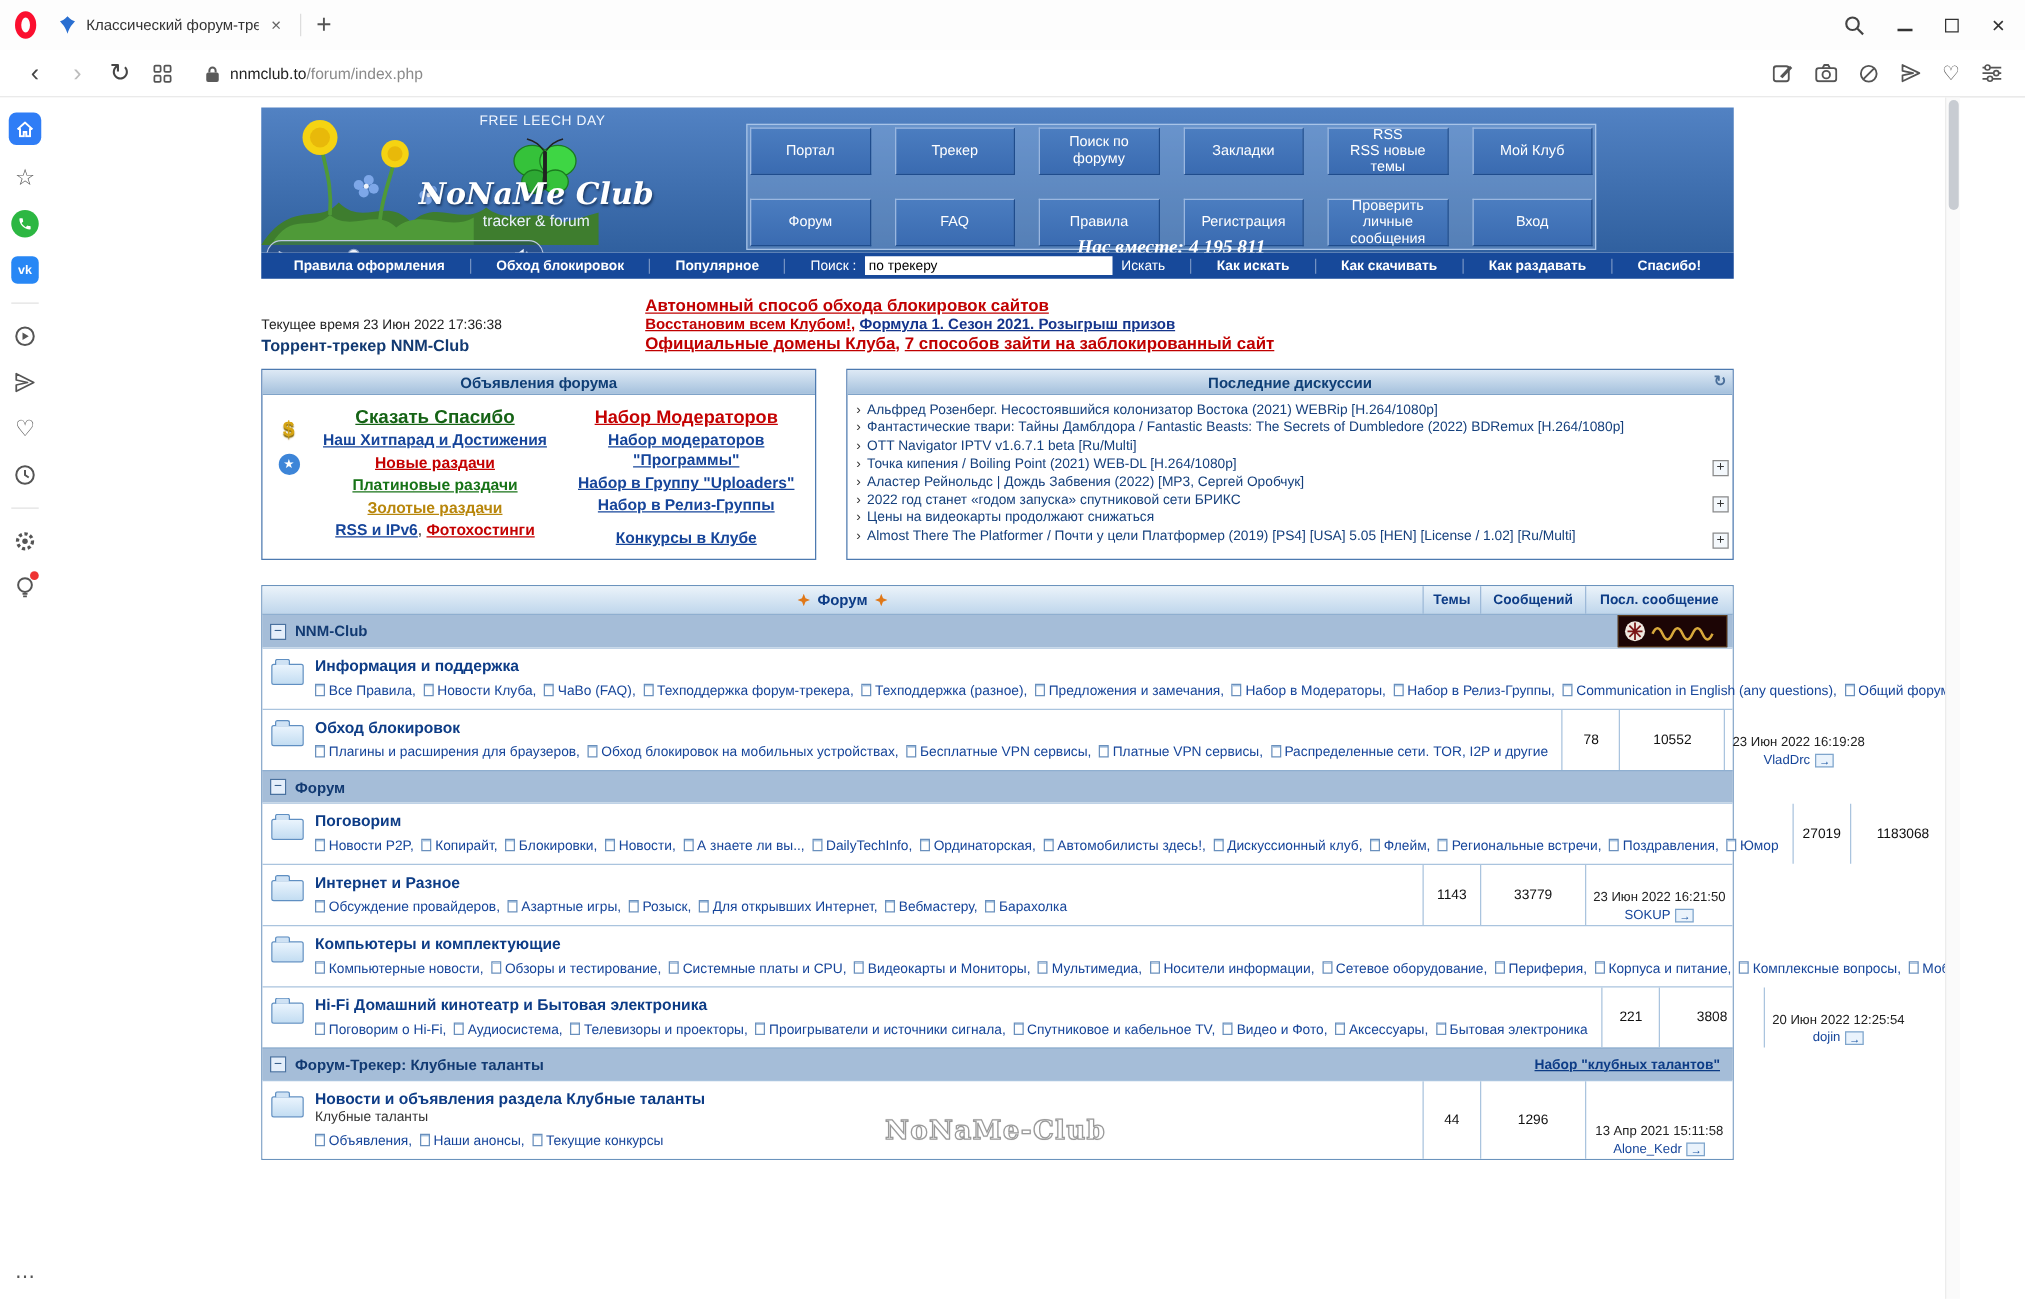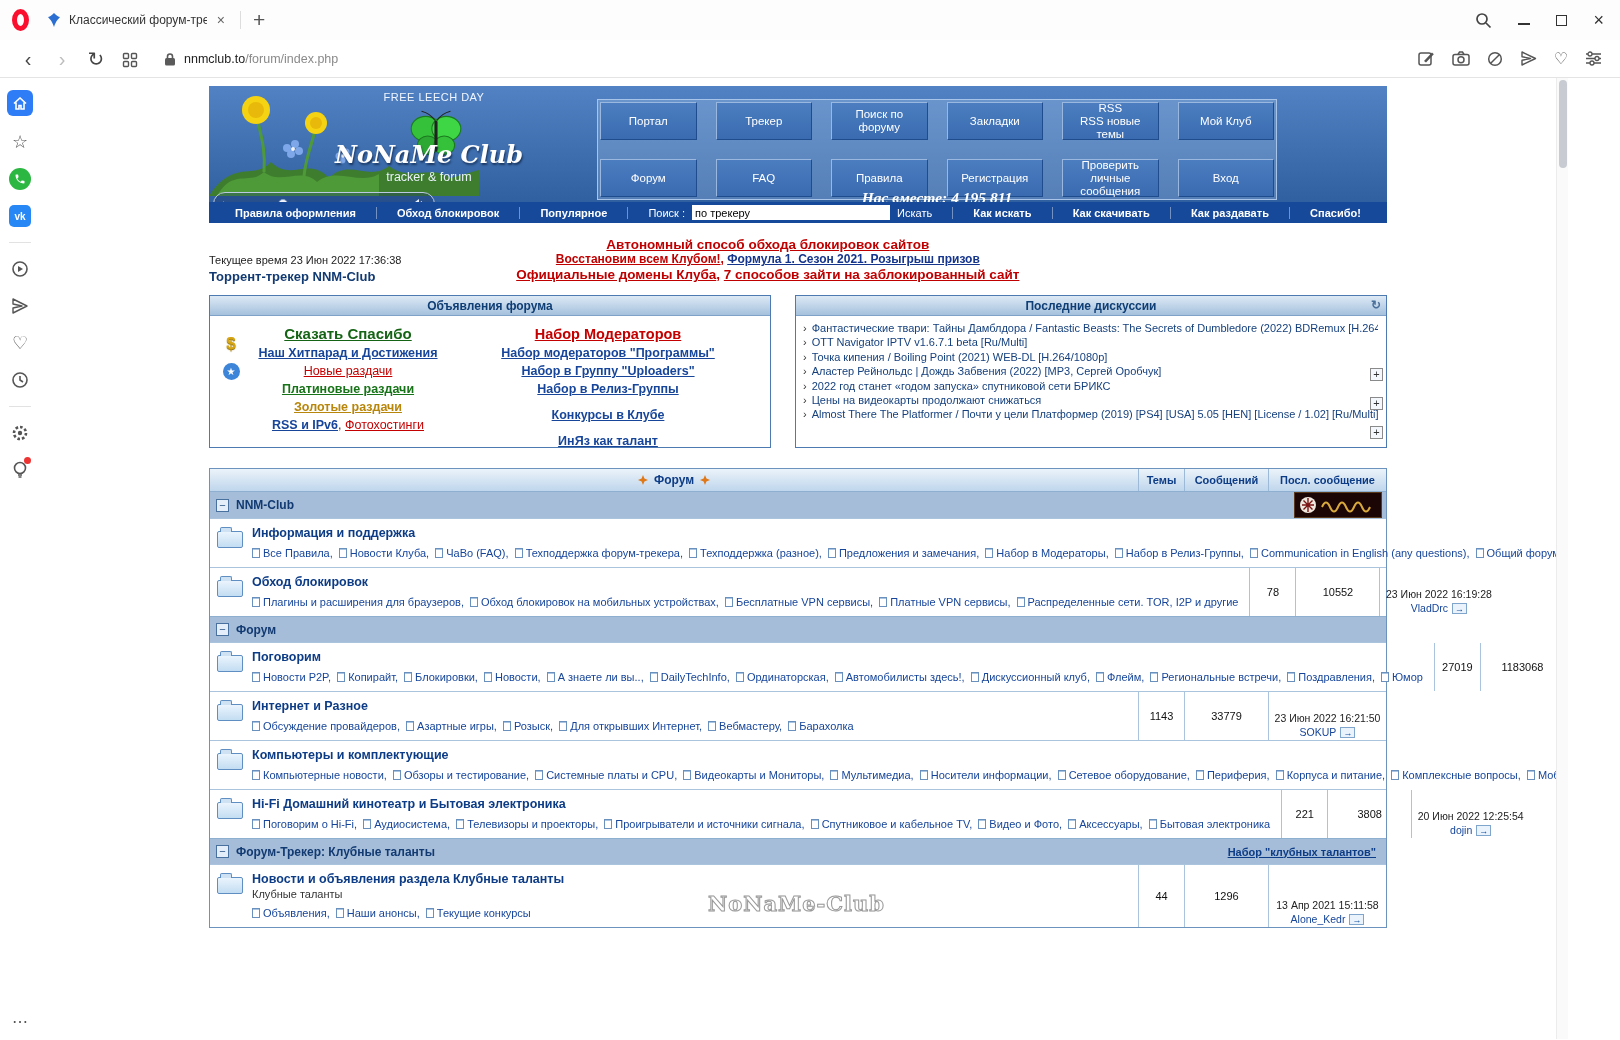--- a/index.html
+++ b/index.html
@@ -72,50 +72,50 @@
 .sn-search{display:flex;align-items:center;gap:7px}
 .sn-label{font-size:11px}
 .sn-input{width:198px;height:15px;border:none;font-size:11px;padding:0 3px;font-family:"Liberation Sans",sans-serif}
 .sn-btn{font-size:11px;font-weight:normal;cursor:pointer}
 
 
 .time-block{position:relative;height:52px;margin-top:14px}
 .left-meta{position:absolute;left:0;top:17px}
 .cur-time{font-size:11px;color:#222}
 .tracker-title{font-size:13px;font-weight:bold;color:#123a72;margin-top:3px}
-.hot-links{position:absolute;left:50%;transform:translateX(-56%);top:0;text-align:center;white-space:nowrap}
+.hot-links{position:absolute;left:50%;transform:translateX(-56%);top:0;text-align:left;white-space:nowrap}
 .hot-line{line-height:15px}
 .hot-line1{font-size:13.5px}
 .hot-line2{font-size:12px}
 .hot-line3{font-size:13.5px}
 .hot-line span{font-weight:bold;text-decoration:underline;cursor:pointer}
 .hl-red{color:#c00000}
 .hl-navy{color:#15358c}
 .hl-sep{color:#c00000;text-decoration:none!important;cursor:default!important}
 
 
 .panels{display:flex;gap:24px;margin-top:6px}
 .panels>div{height:153px;overflow:hidden;border:1px solid #4d7ab0;background:#fff}
-.ann{width:562px}
+.ann{width:444px}
 .disc{flex:1;position:relative}
 .panel-head{height:20px;background:linear-gradient(#dde9f5,#a5c1dd);display:flex;align-items:center;justify-content:center;font-size:12px;font-weight:bold;color:#0f3e75;border-bottom:1px solid #7fa3c8;position:relative}
 .refresh{position:absolute;right:5px;top:2px;font-size:12px;color:#4a6f9a;cursor:pointer}
 .ann-body{display:flex;padding:8px 4px 0 6px}
 .gutter{width:30px;display:flex;flex-direction:column;align-items:center;gap:9px;padding-top:10px}
 .dollar-ic{color:#d7a512;font-weight:bold;font-size:17px;text-shadow:0 1px 1px #8a6a00;cursor:pointer}
 .star-ic{width:17px;height:17px;border-radius:50%;background:#3d85d8;color:#fff;font-size:10px;line-height:17px;text-align:center;cursor:pointer}
 .ann-col-l{width:204px;text-align:center}
 .ann-col-r{flex:1;text-align:center}
 .ann-line{margin:2px 0;font-size:12.5px;line-height:16px}
 .ann-line.gap{margin-top:10px}
 .ann-line span{cursor:pointer}
 .seg-title-link{color:#156315;font-weight:bold;font-size:15px;text-decoration:underline}
 .seg-navy{color:#16459a;font-weight:bold;text-decoration:underline}
 .seg-dark{color:#16459a;font-weight:bold;text-decoration:underline}
-.seg-red{color:#c40000;font-weight:normal;text-decoration:underline}
+.seg-red{color:#c40000;font-weight:bold;text-decoration:underline}
 .seg-green{color:#177317;font-weight:bold;text-decoration:underline}
 .seg-gold{color:#b8860b;font-weight:bold;text-decoration:underline}
 .seg-red-big{color:#c40000;font-weight:bold;font-size:14.5px;text-decoration:underline}
 .seg-sep{color:#333;cursor:default!important;text-decoration:none}
 .disc-list{padding:5px 8px 0 7px}
 .disc-item{font-size:11px;line-height:14.4px;white-space:nowrap;overflow:hidden}
 .disc-arrow{color:#333;margin-right:5px}
 .disc-link{color:#15407d;cursor:pointer}
 .expander{position:absolute;right:3px;width:13px;height:13px;border:1px solid #8a8a8a;background:#f4f8fc;color:#333;font-size:11px;line-height:11px;text-align:center;cursor:pointer}
 
@@ -417,20 +417,21 @@
                   <div class="ann-line gap"><span class="seg-navy">ИнЯз как талант</span></div>
                 </div>
             </div>
           </div>
           <div class="disc">
             <div class="panel-head">
               <span>Последние дискуссии</span>
               <span class="refresh">↻</span>
             </div>
             <div class="disc-list">
+                <div class="disc-item"><span class="disc-arrow">›</span><span class="disc-link">Альфред Розенберг. Несостоявшийся колонизатор Востока (2021) WEBRip [H.264/1080p]</span></div>
                 <div class="disc-item"><span class="disc-arrow">›</span><span class="disc-link">Фантастические твари: Тайны Дамблдора / Fantastic Beasts: The Secrets of Dumbledore (2022) BDRemux [H.264/1080p]</span></div>
                 <div class="disc-item"><span class="disc-arrow">›</span><span class="disc-link">OTT Navigator IPTV v1.6.7.1 beta [Ru/Multi]</span></div>
                 <div class="disc-item"><span class="disc-arrow">›</span><span class="disc-link">Точка кипения / Boiling Point (2021) WEB-DL [H.264/1080p]</span></div>
                 <div class="disc-item"><span class="disc-arrow">›</span><span class="disc-link">Аластер Рейнольдс | Дождь Забвения (2022) [MP3, Сергей Оробчук]</span></div>
                 <div class="disc-item"><span class="disc-arrow">›</span><span class="disc-link">2022 год станет «годом запуска» спутниковой сети БРИКС</span></div>
                 <div class="disc-item"><span class="disc-arrow">›</span><span class="disc-link">Цены на видеокарты продолжают снижаться</span></div>
                 <div class="disc-item"><span class="disc-arrow">›</span><span class="disc-link">Almost There The Platformer / Почти у цели Платформер (2019) [PS4] [USA] 5.05 [HEN] [License / 1.02] [Ru/Multi]</span></div>
               </div>
             <span class="expander" style="top:72px">+</span>
             <span class="expander" style="top:101px">+</span>

